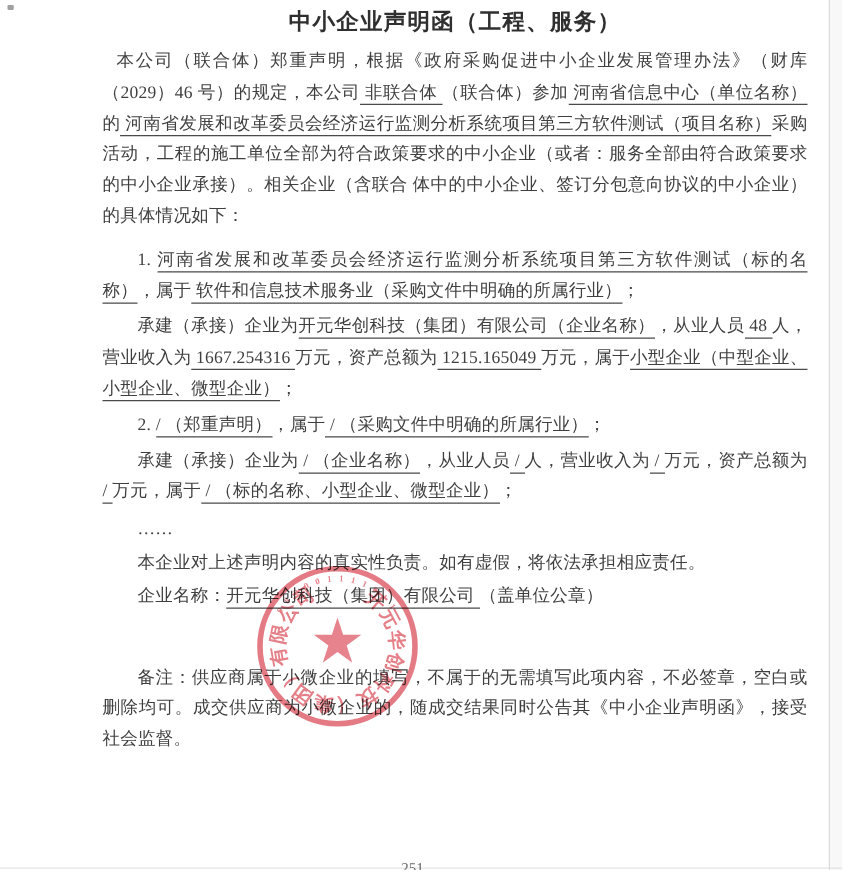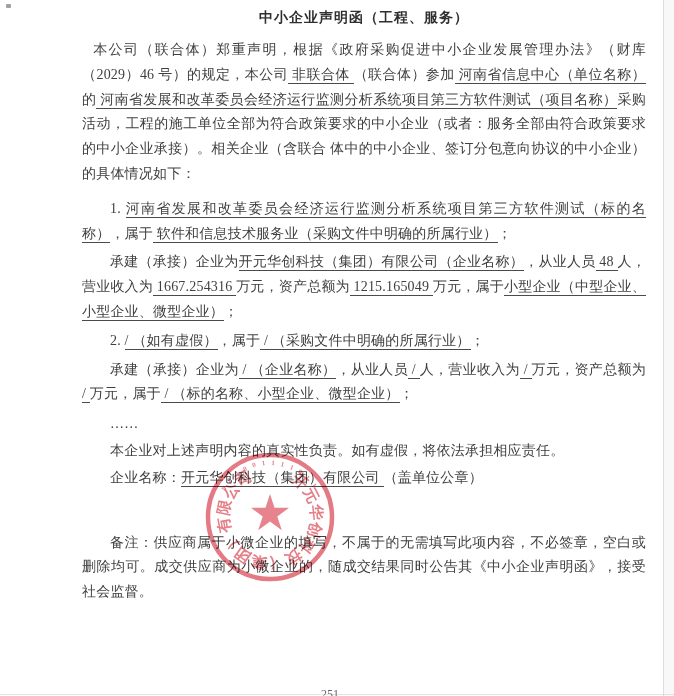--- a/index.html
+++ b/index.html
@@ -12,21 +12,21 @@
     color:#3f3f3f;
   }
   .scan-edge-right{position:absolute;top:0;right:10px;width:1px;height:100%;background:#cfcfcf;opacity:.7;}
   .scan-edge-right-fill{position:absolute;top:0;right:0;width:10px;height:100%;background:#f8f8f8;}
   .scan-edge-bottom{position:absolute;left:0;bottom:1px;width:100%;height:1px;background:#d8d8d8;opacity:.7;}
   .speck{position:absolute;left:6px;top:4px;width:5px;height:4px;background:#8a8a8a;border-radius:1px;opacity:.8;}
 
   .title{
     margin:0;padding:8px 28px 0 82px;
     text-align:center;
-    font-size:14px;line-height:19px;
+    font-size:18px;line-height:19px;
     font-weight:700;color:#2f2f2f;
     letter-spacing:1px;
   }
   .body{
     position:relative;
     padding:11px 28px 0 82px;
     width:564px;
     font-size:14px;
   }
   .body p{
@@ -70,21 +70,21 @@
   <div class="scan-edge-right-fill"></div>
   <div class="scan-edge-right"></div>
   <div class="scan-edge-bottom"></div>
 
   <h1 class="title">中小企业声明函（工程、服务）</h1>
 
   <div class="body">
       <p><span>本公司（联合体）郑重声明，根据《政府采购促进中小企业发展管理办法》（财库（2029）46 号）的规定，本公司</span><span class="u"> 非联合体 </span><span>（联合体）参加</span><span class="u"> 河南省信息中心（单位名称）</span><span>的</span><span class="u"> 河南省发展和改革委员会经济运行监测分析系统项目第三方软件测试（项目名称）</span><span>采购活动，工程的施工单位全部为符合政策要求的中小企业（或者：服务全部由符合政策要求的中小企业承接）。相关企业（含联合 体中的中小企业、签订分包意向协议的中小企业）的具体情况如下：</span></p>
       <p><span>1. </span><span class="u">河南省发展和改革委员会经济运行监测分析系统项目第三方软件测试（标的名称）</span><span>，属于</span><span class="u"> 软件和信息技术服务业（采购文件中明确的所属行业）</span><span>；</span></p>
       <p><span>承建（承接）企业为</span><span class="u">开元华创科技（集团）有限公司（企业名称）</span><span>，从业人员</span><span class="u"> 48 </span><span>人，营业收入为</span><span class="u"> 1667.254316 </span><span>万元，资产总额为</span><span class="u"> 1215.165049 </span><span>万元，属于</span><span class="u">小型企业（中型企业、小型企业、微型企业）</span><span>；</span></p>
-      <p><span>2. </span><span class="u"> / （如有虚假）</span><span>，属于</span><span class="u"> / （采购文件中明确的所属行业）</span><span>；</span></p>
+      <p><span>2. </span><span class="u"> / （郑重声明）</span><span>，属于</span><span class="u"> / （采购文件中明确的所属行业）</span><span>；</span></p>
       <p><span>承建（承接）企业为</span><span class="u"> / （企业名称）</span><span>，从业人员</span><span class="u"> / </span><span>人，营业收入为</span><span class="u"> / </span><span>万元，资产总额为</span><span class="u"> / </span><span>万元，属于</span><span class="u"> / （标的名称、小型企业、微型企业）</span><span>；</span></p>
       <p><span>……</span></p>
       <p><span>本企业对上述声明内容的真实性负责。如有虚假，将依法承担相应责任。</span></p>
       <p><span>企业名称：</span><span class="u">开元华创科技（集团）有限公司  </span><span> （盖单位公章）</span></p>
       <p><span>备注：供应商属于小微企业的填写，不属于的无需填写此项内容，不必签章，空白或删除均可。成交供应商为小微企业的，随成交结果同时公告其《中小企业声明函》，接受社会监督。</span></p>
     </div>
 
   <div class="seal">
     <svg width="142" height="142" viewBox="0 0 142 142">
       <g id="seal-g">

